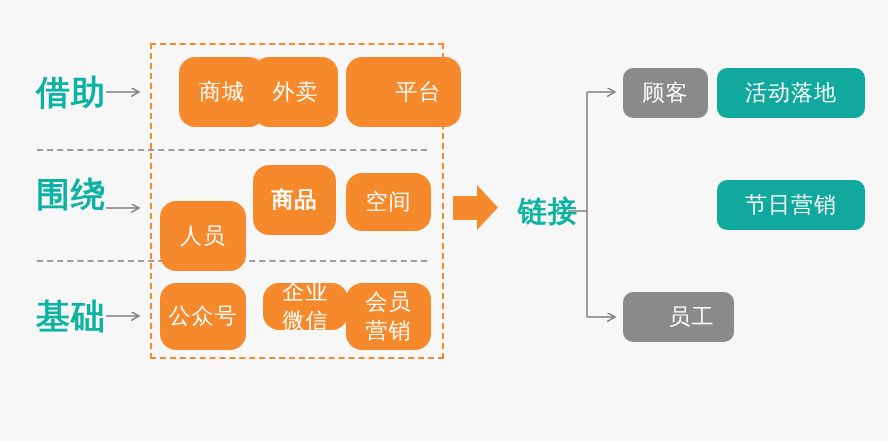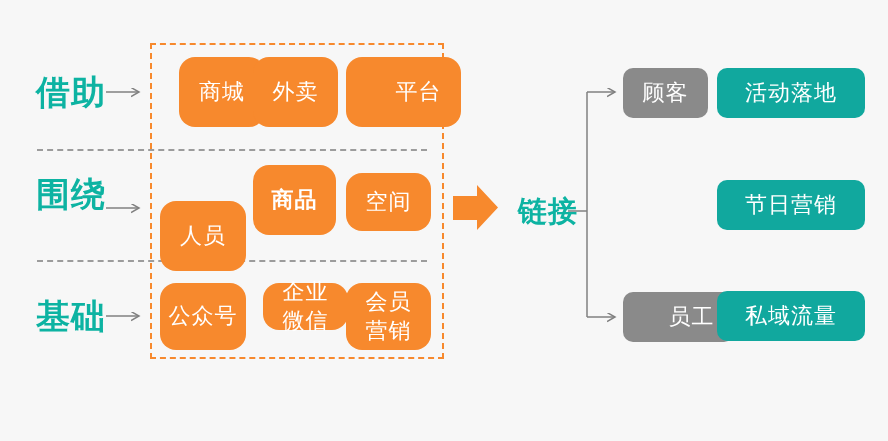--- a/index.html
+++ b/index.html
@@ -157,15 +157,14 @@
 微信</div>
   <div class="gbox" style="left:346px; top:283px; width:85px; height:67px;">会员
 营销</div>
 
   <div class="link-label">链接</div>
 
   <div class="tag-box" style="left:623px; top:68px;">顾客</div>
   <div class="res-box" style="left:717px; top:68px;">活动落地</div>
   <div class="res-box" style="left:717px; top:180px;">节日营销</div>
   <div class="tag-box" style="left:623px; top:292px;padding-left:26px;">员工</div>
-  <div class="res-box" style="left:717px; top:291px;">私域流量</div>
 
 </div>
 
 </body></html>

